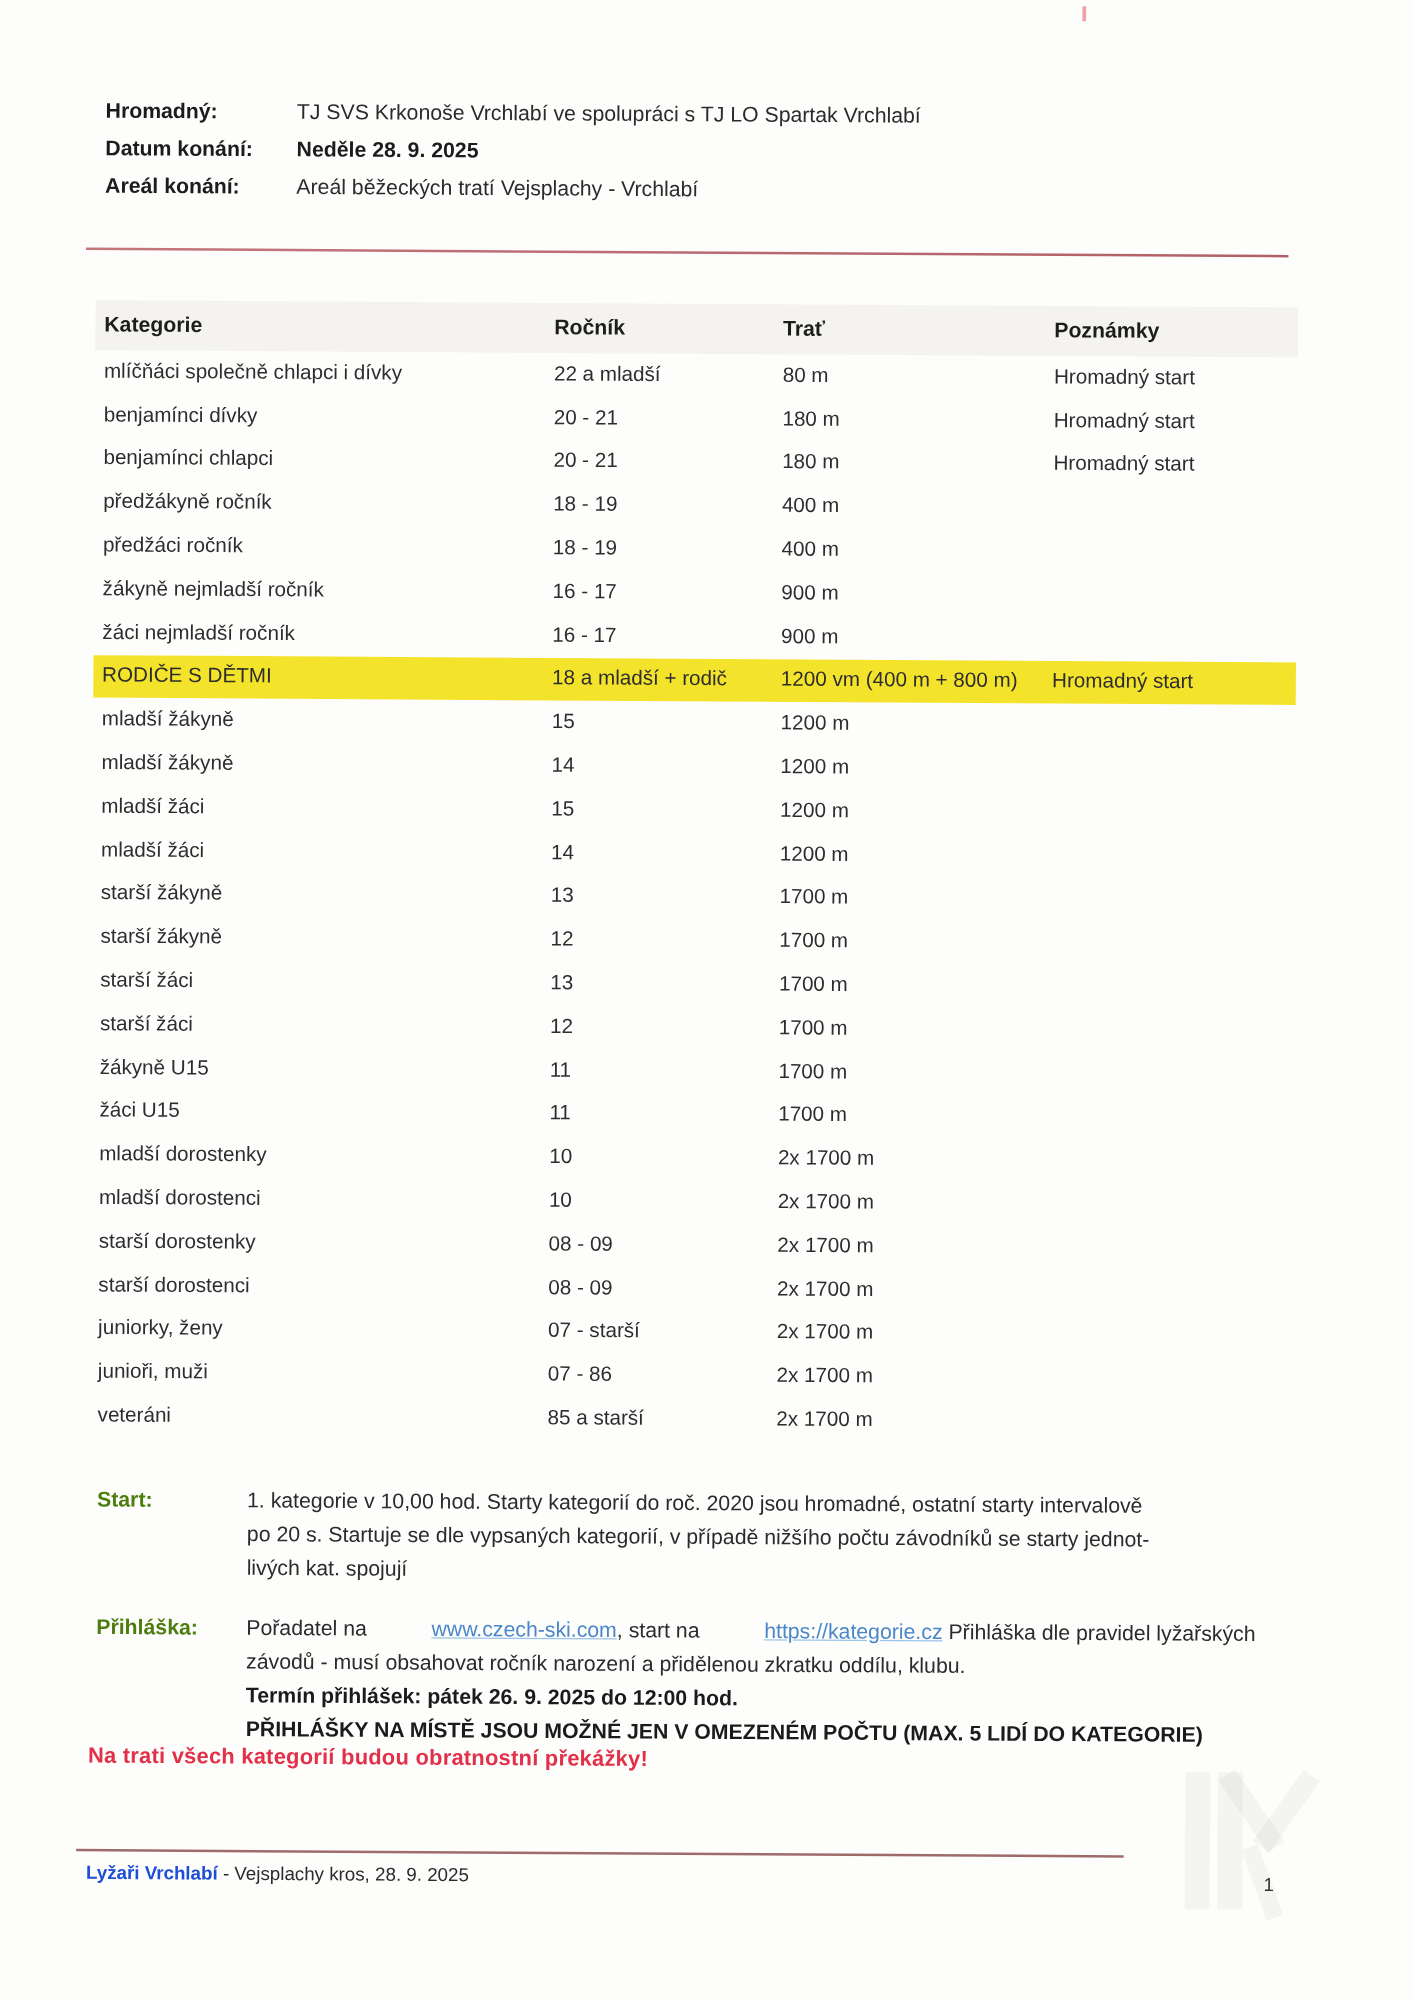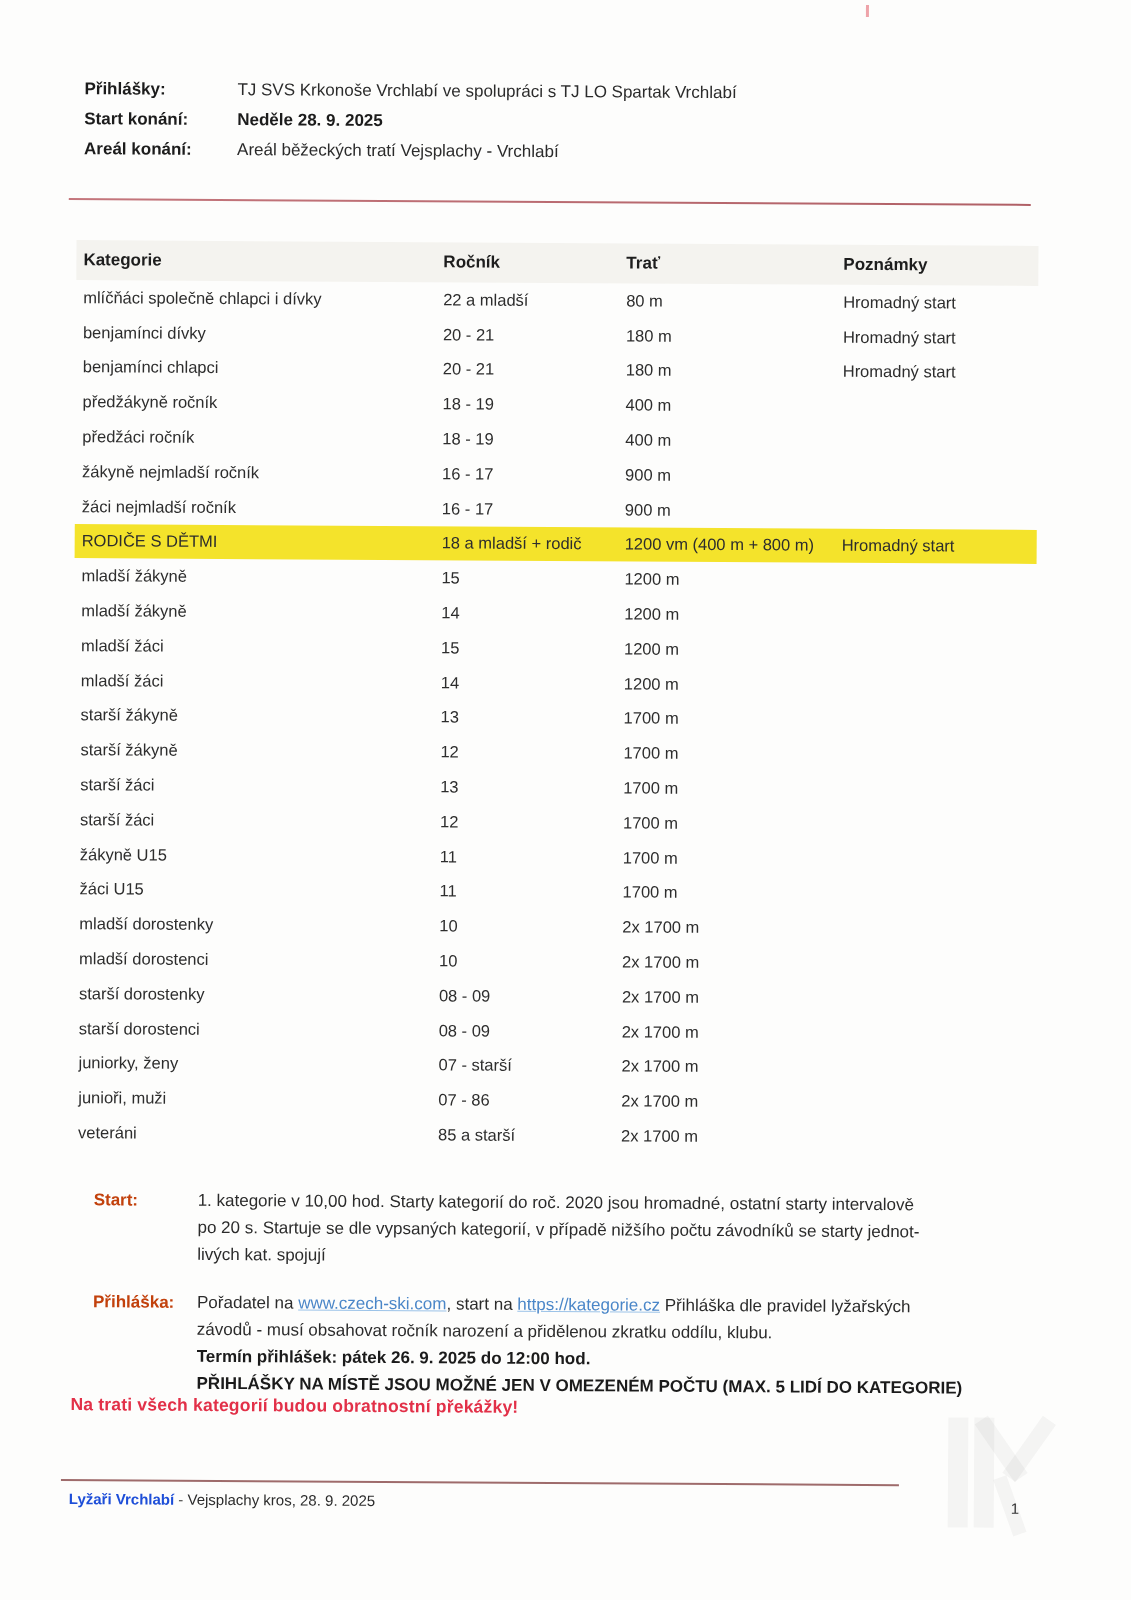--- a/index.html
+++ b/index.html
@@ -30,26 +30,26 @@
   .thead, .trow {
     display:grid; grid-template-columns:360px 183px 217px 1fr;
     padding-left:7px; align-items:center;
   }
   .thead { height:40px; font-weight:bold; font-size:17px; color:#1d1d1d; background:#f4f3ef; }
   .trow { height:34.8px; font-size:16.5px; color:#2d2d2d; }
   .trow.highlight { background:#f4e32b; }
 
   
   .section { position:absolute; left:85px; font-size:17px; line-height:27px; }
-  .sec-label { position:absolute; left:16px; top:0; font-weight:bold; color:#c2410c; }
+  .sec-label { position:absolute; left:0; top:0; font-weight:bold; color:#4d7c0f; }
   .sec-body { margin-left:120px; width:830px; color:#2b2b2b; }
   #start-section { top:1186px; }
   #prihlasky-section { top:1288px; }
   .bold-line { font-weight:bold; color:#1b1b1b; }
-  a.doc-link { color:#4a86c8; text-decoration:underline; text-decoration-color:#9cc3e8; cursor:pointer; }
+  a.doc-link { color:#4a86c8; text-decoration:underline; text-decoration-color:#9cc3e8; cursor:pointer;margin-left:47px; }
 
   .warning {
     position:absolute; left:79px; top:1394px;
     font-size:17.5px; font-weight:bold; color:#e23048; letter-spacing:.2px;
   }
 
   .rule-footer { position:absolute; left:70px; top:1479px; width:838px; height:1.6px; background:#9e6b6b; }
   .footer { position:absolute; left:78px; top:1490px; font-size:15px; color:#2b2b2b; }
   .footer b { color:#1d4ed8; }
   .pageno { position:absolute; left:1020px; top:1494px; font-size:15px; color:#333; }
@@ -64,25 +64,25 @@
 </style>
 </head>
 <body>
 
 <div class="page">
 
   <div class="top-mark"></div>
 
   <div class="hdr">
     <div class="hdr-row">
-      <div class="hdr-label">Přihlášky:</div>
+      <div class="hdr-label">Hromadný:</div>
       <div class="hdr-value">TJ SVS Krkonoše Vrchlabí ve spolupráci s TJ LO Spartak Vrchlabí</div>
     </div>
     <div class="hdr-row">
-      <div class="hdr-label">Start konání:</div>
+      <div class="hdr-label">Datum konání:</div>
       <div class="hdr-value bold">Neděle 28. 9. 2025</div>
     </div>
     <div class="hdr-row">
       <div class="hdr-label">Areál konání:</div>
       <div class="hdr-value">Areál běžeckých tratí Vejsplachy - Vrchlabí</div>
     </div>
   </div>
 
   <div class="rule-red"></div>
 

